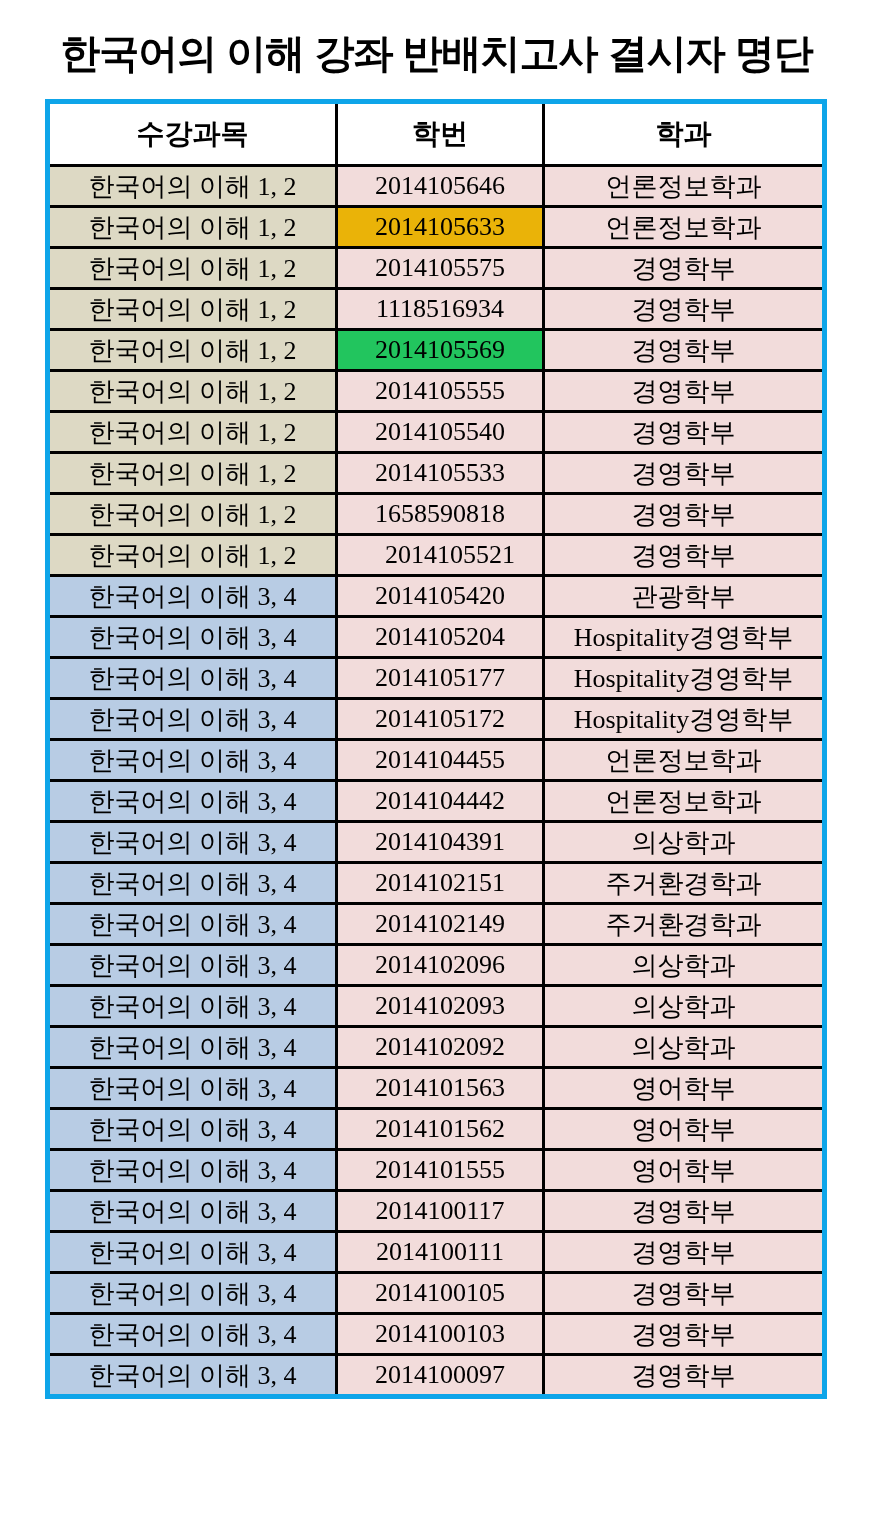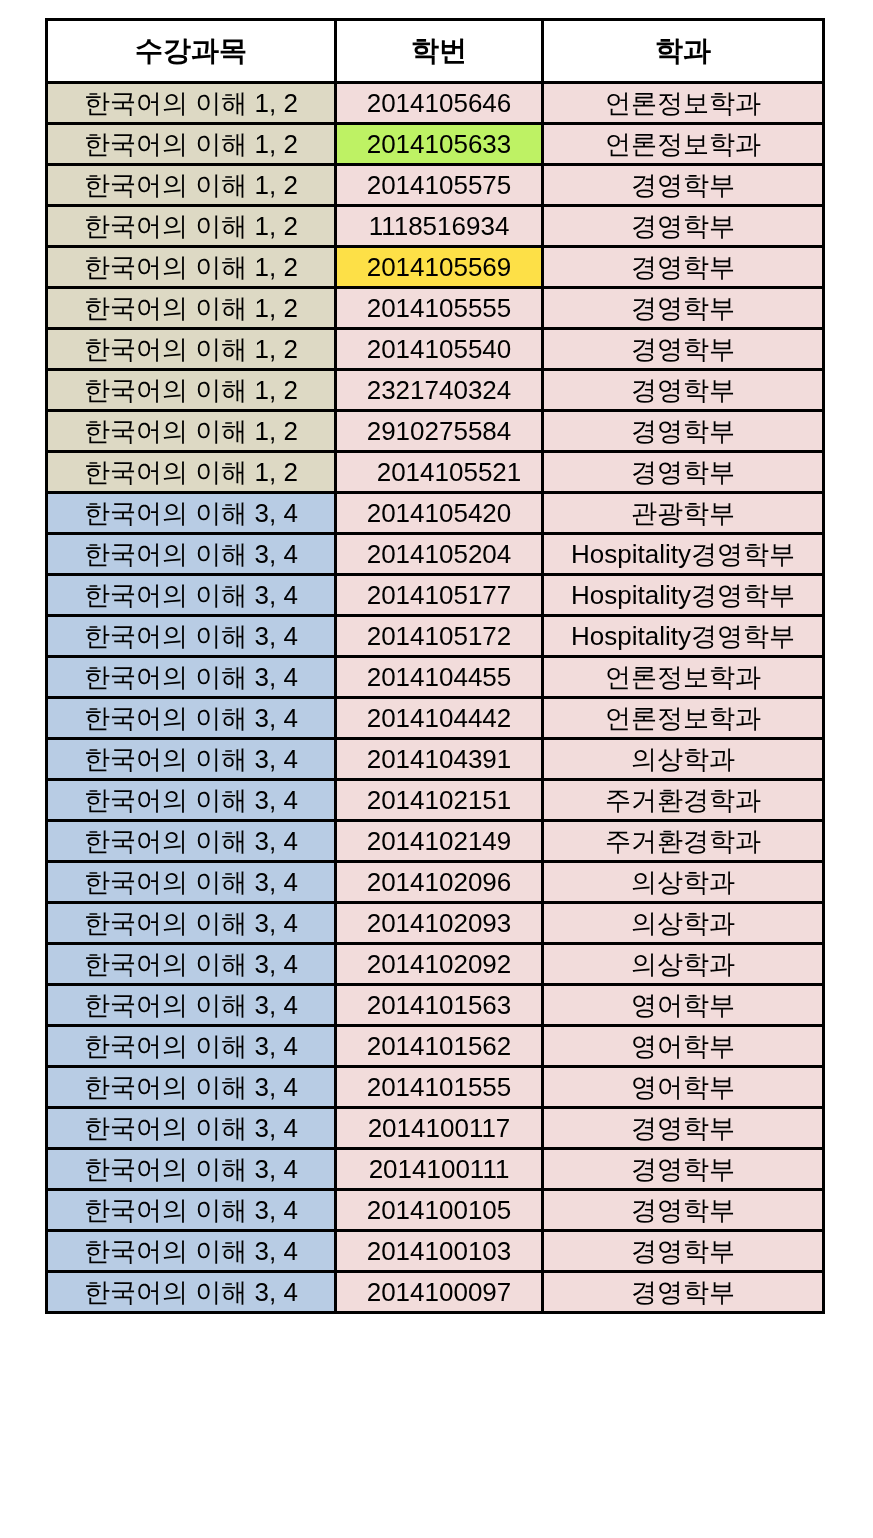--- a/index.html
+++ b/index.html
@@ -35,21 +35,22 @@
   table.roster th,
   table.roster td {
     border: 3px solid #000000;
     text-align: center;
     vertical-align: middle;
     overflow: hidden;
     white-space: nowrap;
     padding: 0;
   }
   table.roster {
-    border: 2px solid #0ea5e9;
+    border: 5px solid #0ea5e9;
+    font-family: Liberation Serif, serif;
   }
   thead th {
     height: 60px;
     font-size: 28px;
     font-weight: bold;
     background: #ffffff;
   }
   tbody td {
     height: 38px;
     font-size: 26px;
@@ -57,20 +58,21 @@
   }
   col.c-course { width: 289px; }
   col.c-id     { width: 207px; }
   col.c-dept   { width: 281px; }
 </style>
 </head>
 <body>
 
 <div class="page">
 
+  <div class="doc-title">한국어의 이해 강좌 반배치고사 결시자 명단</div>
 
   <table class="roster">
     <colgroup>
       <col class="c-course">
       <col class="c-id">
       <col class="c-dept">
     </colgroup>
     <thead>
       <tr>
         <th>수강과목</th>
@@ -79,56 +81,56 @@
       </tr>
     </thead>
     <tbody>
         <tr>
       <td style="background: rgb(221, 217, 196);">한국어의 이해 1, 2</td>
       <td style="background: rgb(242, 220, 219);">2014105646</td>
       <td style="background: rgb(242, 220, 219);">언론정보학과</td>
     </tr>
         <tr>
       <td style="background: rgb(221, 217, 196);">한국어의 이해 1, 2</td>
-      <td style="background: #bef264;">2014105633</td>
+      <td style="background: #eab308;">2014105633</td>
       <td style="background: rgb(242, 220, 219);">언론정보학과</td>
     </tr>
         <tr>
       <td style="background: rgb(221, 217, 196);">한국어의 이해 1, 2</td>
       <td style="background: rgb(242, 220, 219);">2014105575</td>
       <td style="background: rgb(242, 220, 219);">경영학부</td>
     </tr>
         <tr>
       <td style="background: rgb(221, 217, 196);">한국어의 이해 1, 2</td>
       <td style="background: rgb(242, 220, 219);">1118516934</td>
       <td style="background: rgb(242, 220, 219);">경영학부</td>
     </tr>
         <tr>
       <td style="background: rgb(221, 217, 196);">한국어의 이해 1, 2</td>
-      <td style="background: #fde047;">2014105569</td>
+      <td style="background: #22c55e;">2014105569</td>
       <td style="background: rgb(242, 220, 219);">경영학부</td>
     </tr>
         <tr>
       <td style="background: rgb(221, 217, 196);">한국어의 이해 1, 2</td>
       <td style="background: rgb(242, 220, 219);">2014105555</td>
       <td style="background: rgb(242, 220, 219);">경영학부</td>
     </tr>
         <tr>
       <td style="background: rgb(221, 217, 196);">한국어의 이해 1, 2</td>
       <td style="background: rgb(242, 220, 219);">2014105540</td>
       <td style="background: rgb(242, 220, 219);">경영학부</td>
     </tr>
         <tr>
       <td style="background: rgb(221, 217, 196);">한국어의 이해 1, 2</td>
-      <td style="background: rgb(242, 220, 219);">2321740324</td>
-      <td style="background: rgb(242, 220, 219);">경영학부</td>
-    </tr>
-        <tr>
-      <td style="background: rgb(221, 217, 196);">한국어의 이해 1, 2</td>
-      <td style="background: rgb(242, 220, 219);">2910275584</td>
+      <td style="background: rgb(242, 220, 219);">2014105533</td>
+      <td style="background: rgb(242, 220, 219);">경영학부</td>
+    </tr>
+        <tr>
+      <td style="background: rgb(221, 217, 196);">한국어의 이해 1, 2</td>
+      <td style="background: rgb(242, 220, 219);">1658590818</td>
       <td style="background: rgb(242, 220, 219);">경영학부</td>
     </tr>
         <tr>
       <td style="background: rgb(221, 217, 196);">한국어의 이해 1, 2</td>
       <td style="background: rgb(242, 220, 219); padding-left: 20px;">2014105521</td>
       <td style="background: rgb(242, 220, 219);">경영학부</td>
     </tr>
         <tr>
       <td style="background: rgb(184, 204, 228);">한국어의 이해 3, 4</td>
       <td style="background: rgb(242, 220, 219);">2014105420</td>

